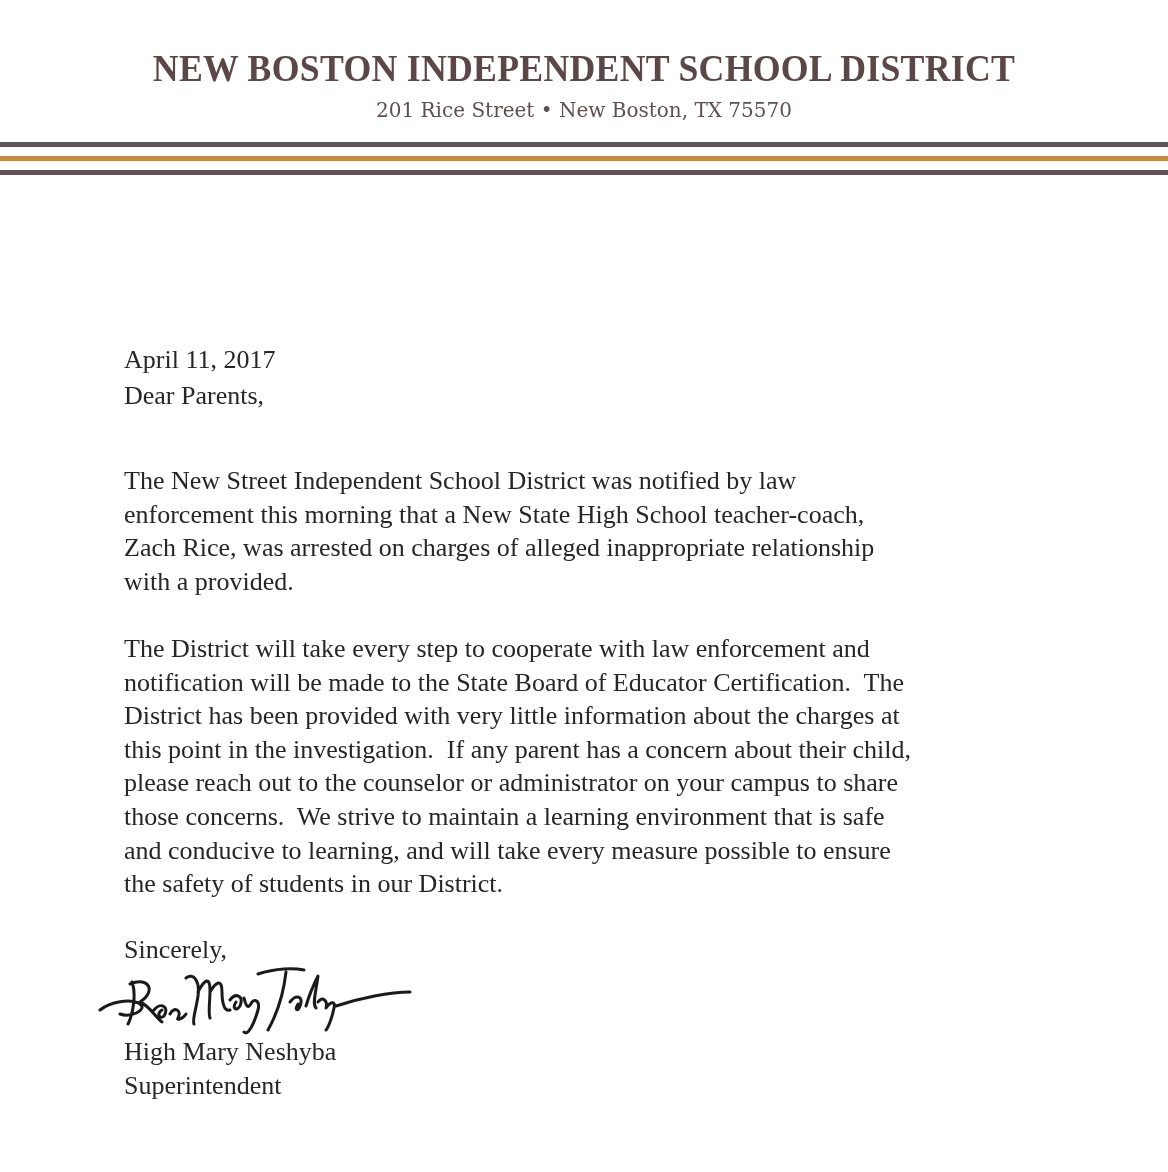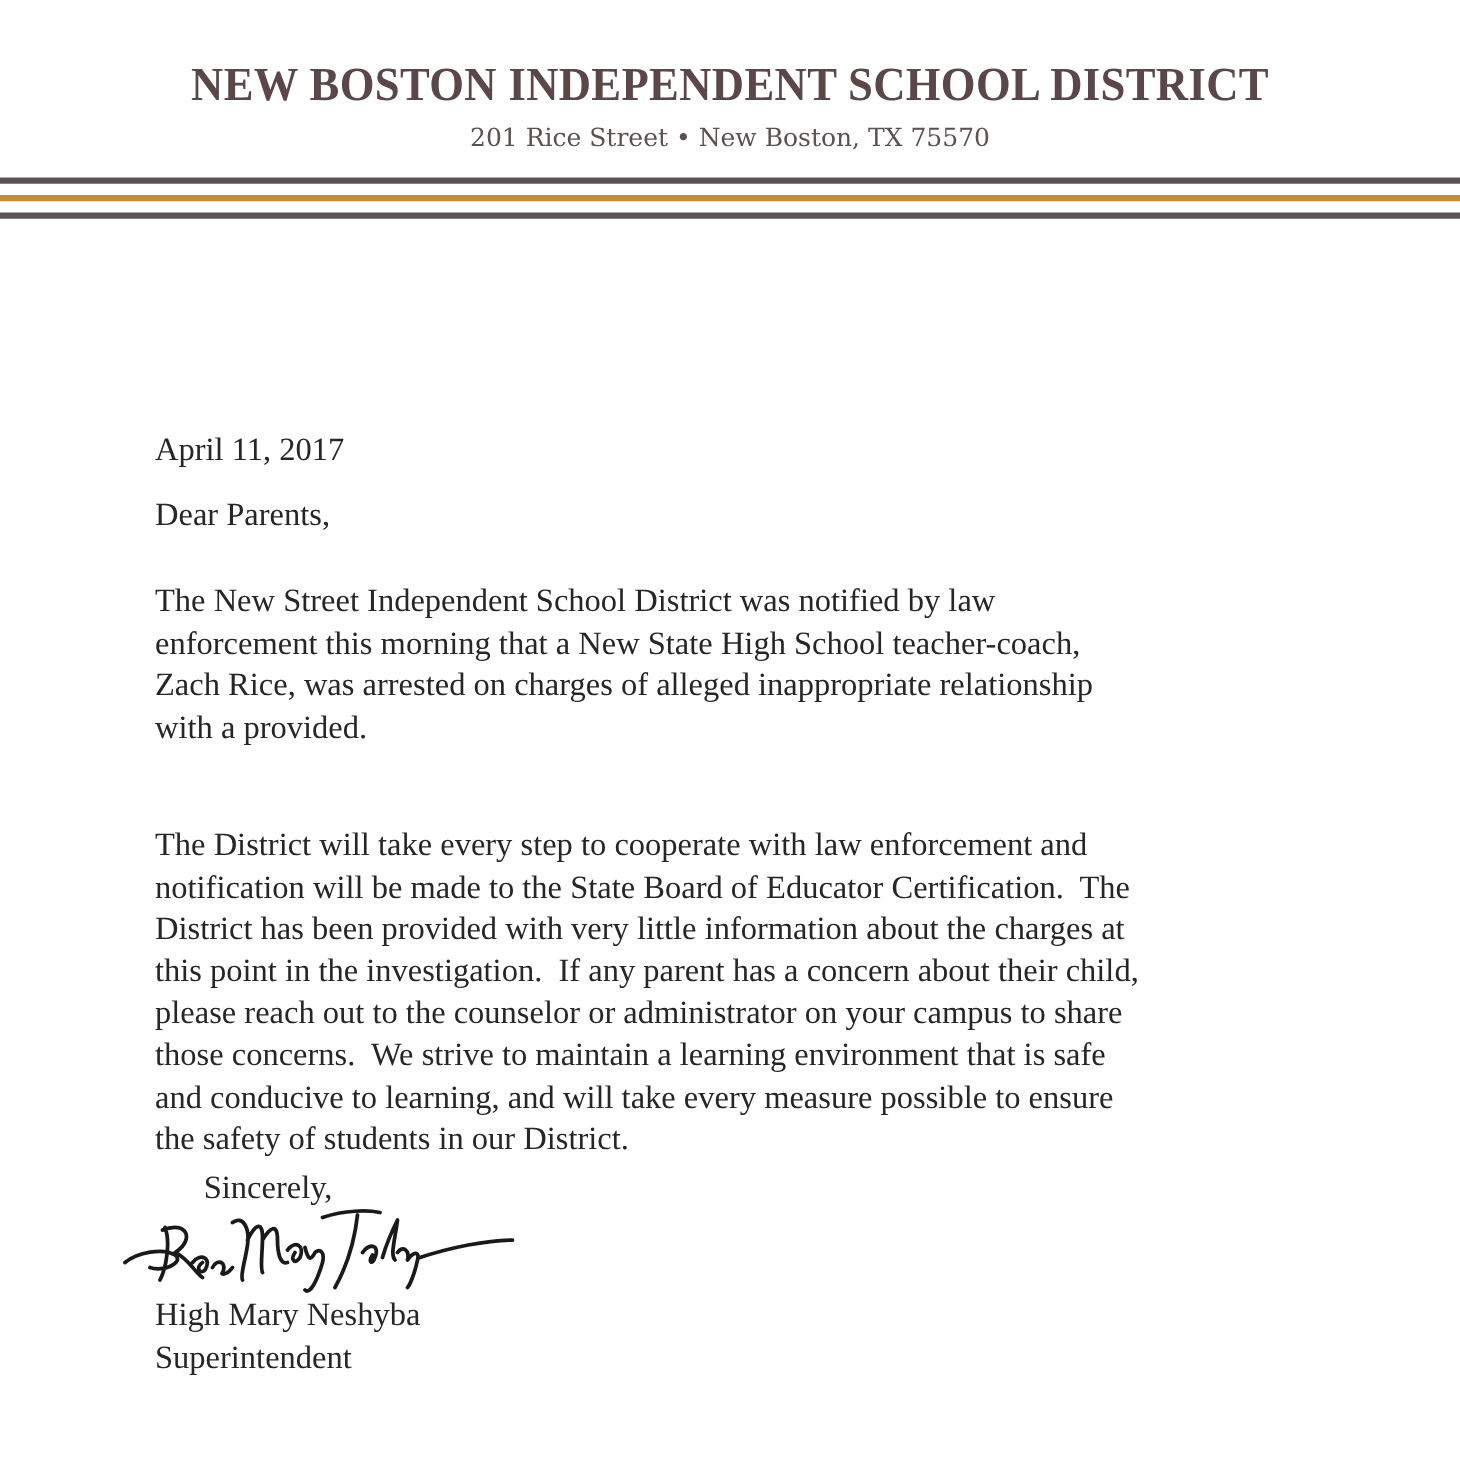--- a/index.html
+++ b/index.html
@@ -32,24 +32,24 @@
     .rule-top { top: 142px; height: 5px; background: #5d5354; }
     .rule-mid { top: 156px; height: 5px; background: #c98a3a; }
     .rule-bot { top: 170px; height: 5px; background: #5d5354; }
     .text {
       position: absolute; left: 124px;
       font-size: 26px; line-height: 33.6px;
       color: #262626;
       white-space: pre;
     }
     .date { top: 331px; margin-top: 12px; }
-    .salutation { top: 395px; }
+    .salutation { top: 379px; }
     .para1 { top: 464px; }
-    .para2 { top: 632px; margin-top: 27px; }
-    .closing { top: 933px; margin-left: 39px; }
+    .para2 { top: 632px; }
+    .closing { top: 933px; }
     .signer { top: 1035px; }
     .signature {
       position: absolute; left: 90px; top: 962px;
       width: 330px; height: 80px;
     }
     .signature path { fill: none; stroke: #1a1a1a; stroke-width: 3; stroke-linecap: round; stroke-linejoin: round; }
   </style>
 </head>
 <body>
 

